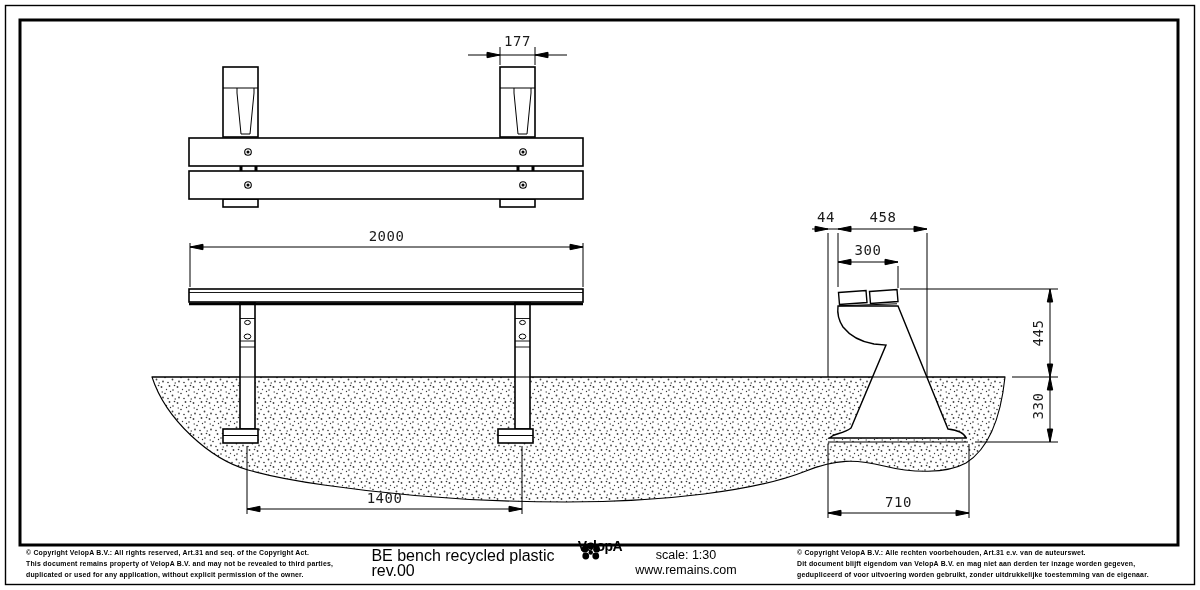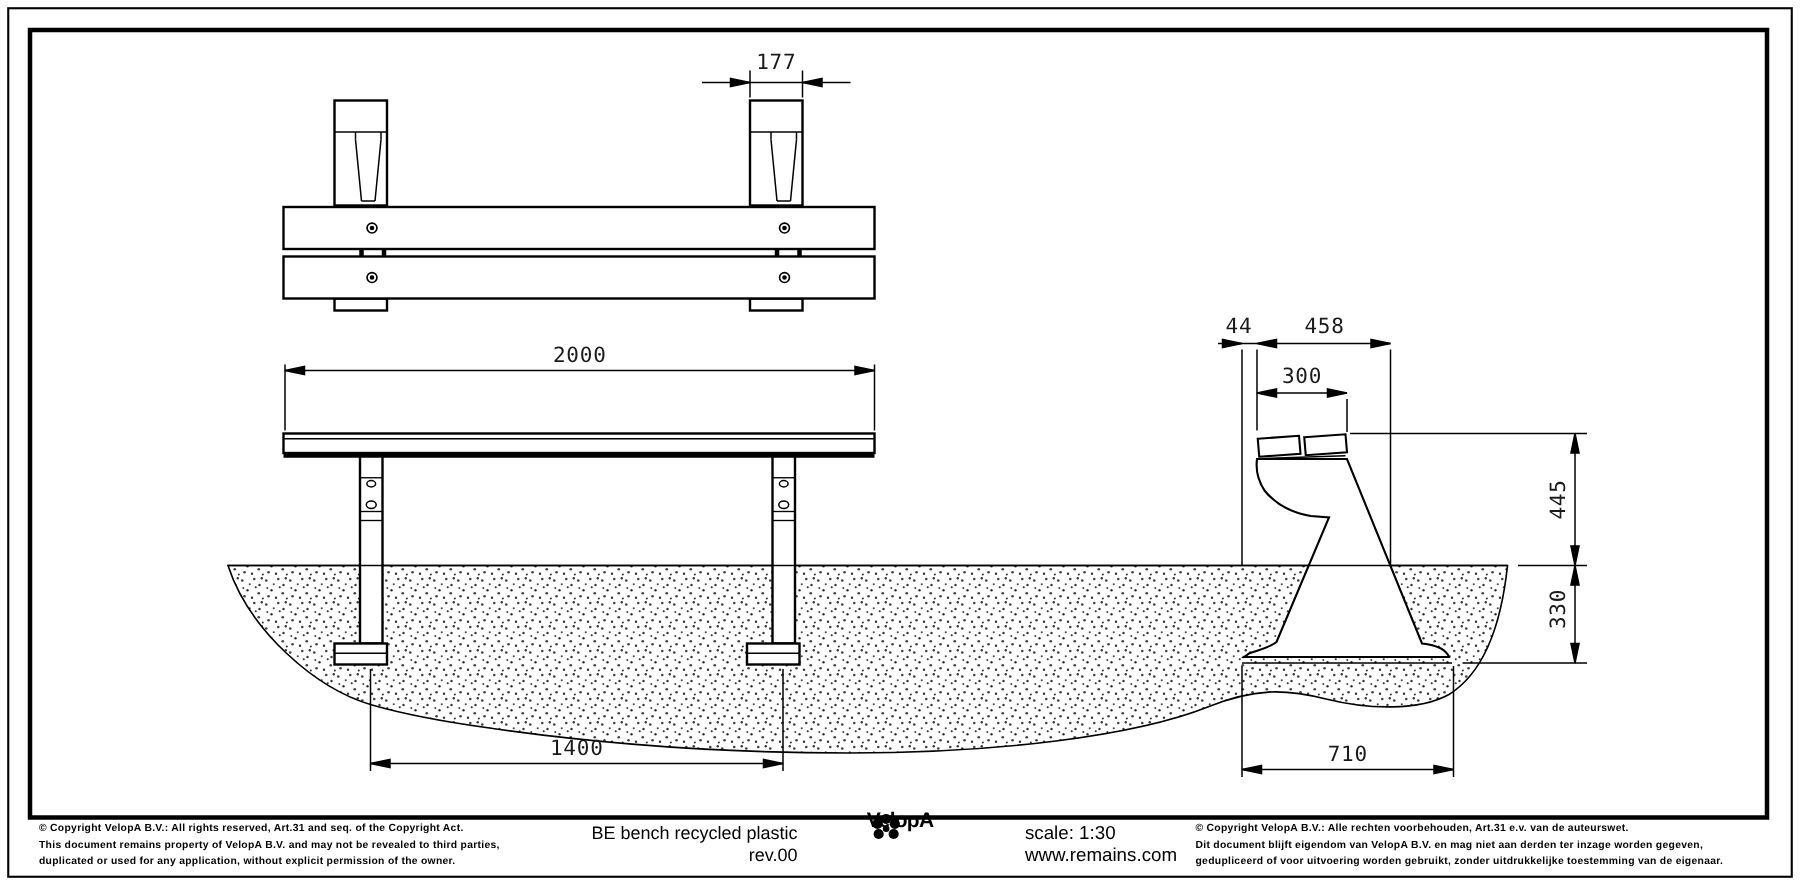--- a/index.html
+++ b/index.html
@@ -5,23 +5,23 @@
   html,body{margin:0;padding:0;background:#fff;}
   .sheet{position:relative;width:1200px;height:590px;background:#fff;overflow:hidden;
          font-family:"Liberation Sans","DejaVu Sans",sans-serif;color:#000;}
   svg{position:absolute;left:0;top:0;}
   svg line, svg rect, svg path, svg circle, svg ellipse{vector-effect:none;}
   .dimtext{font-family:"DejaVu Sans Mono","Liberation Mono",monospace;font-size:14px;fill:#1a1a1a;letter-spacing:0.5px;}
   .tb{position:absolute;white-space:nowrap;}
   .copy{font-size:6.9px;font-weight:bold;line-height:10.8px;letter-spacing:0.2px;}
   .copy-left{left:26px;top:548px;}
   .copy-right{left:797px;top:548px;}
-  .titleblk{left:463px;top:548px;transform:translateX(-50%);text-align:right;
-            font-size:12px;line-height:15px;}
-  .scaleblk{left:734px;top:548px;transform:translateX(-50%);text-align:left;
+  .titleblk{left:463px;top:548px;transform:translateX(-50%);text-align:left;
+            font-size:16px;line-height:15px;}
+  .scaleblk{left:686px;top:548px;transform:translateX(-50%);text-align:center;
             font-size:12.5px;line-height:15px;}
   .logoblk{left:600px;top:541px;transform:translateX(-50%);text-align:center;}
   .logotext{font-size:14px;font-weight:bold;letter-spacing:-0.5px;margin-top:-3px;}
 </style>
 </head>
 <body>
 
 <div class="sheet">
 
 <svg width="1200" height="590" viewBox="0 0 1200 590">

